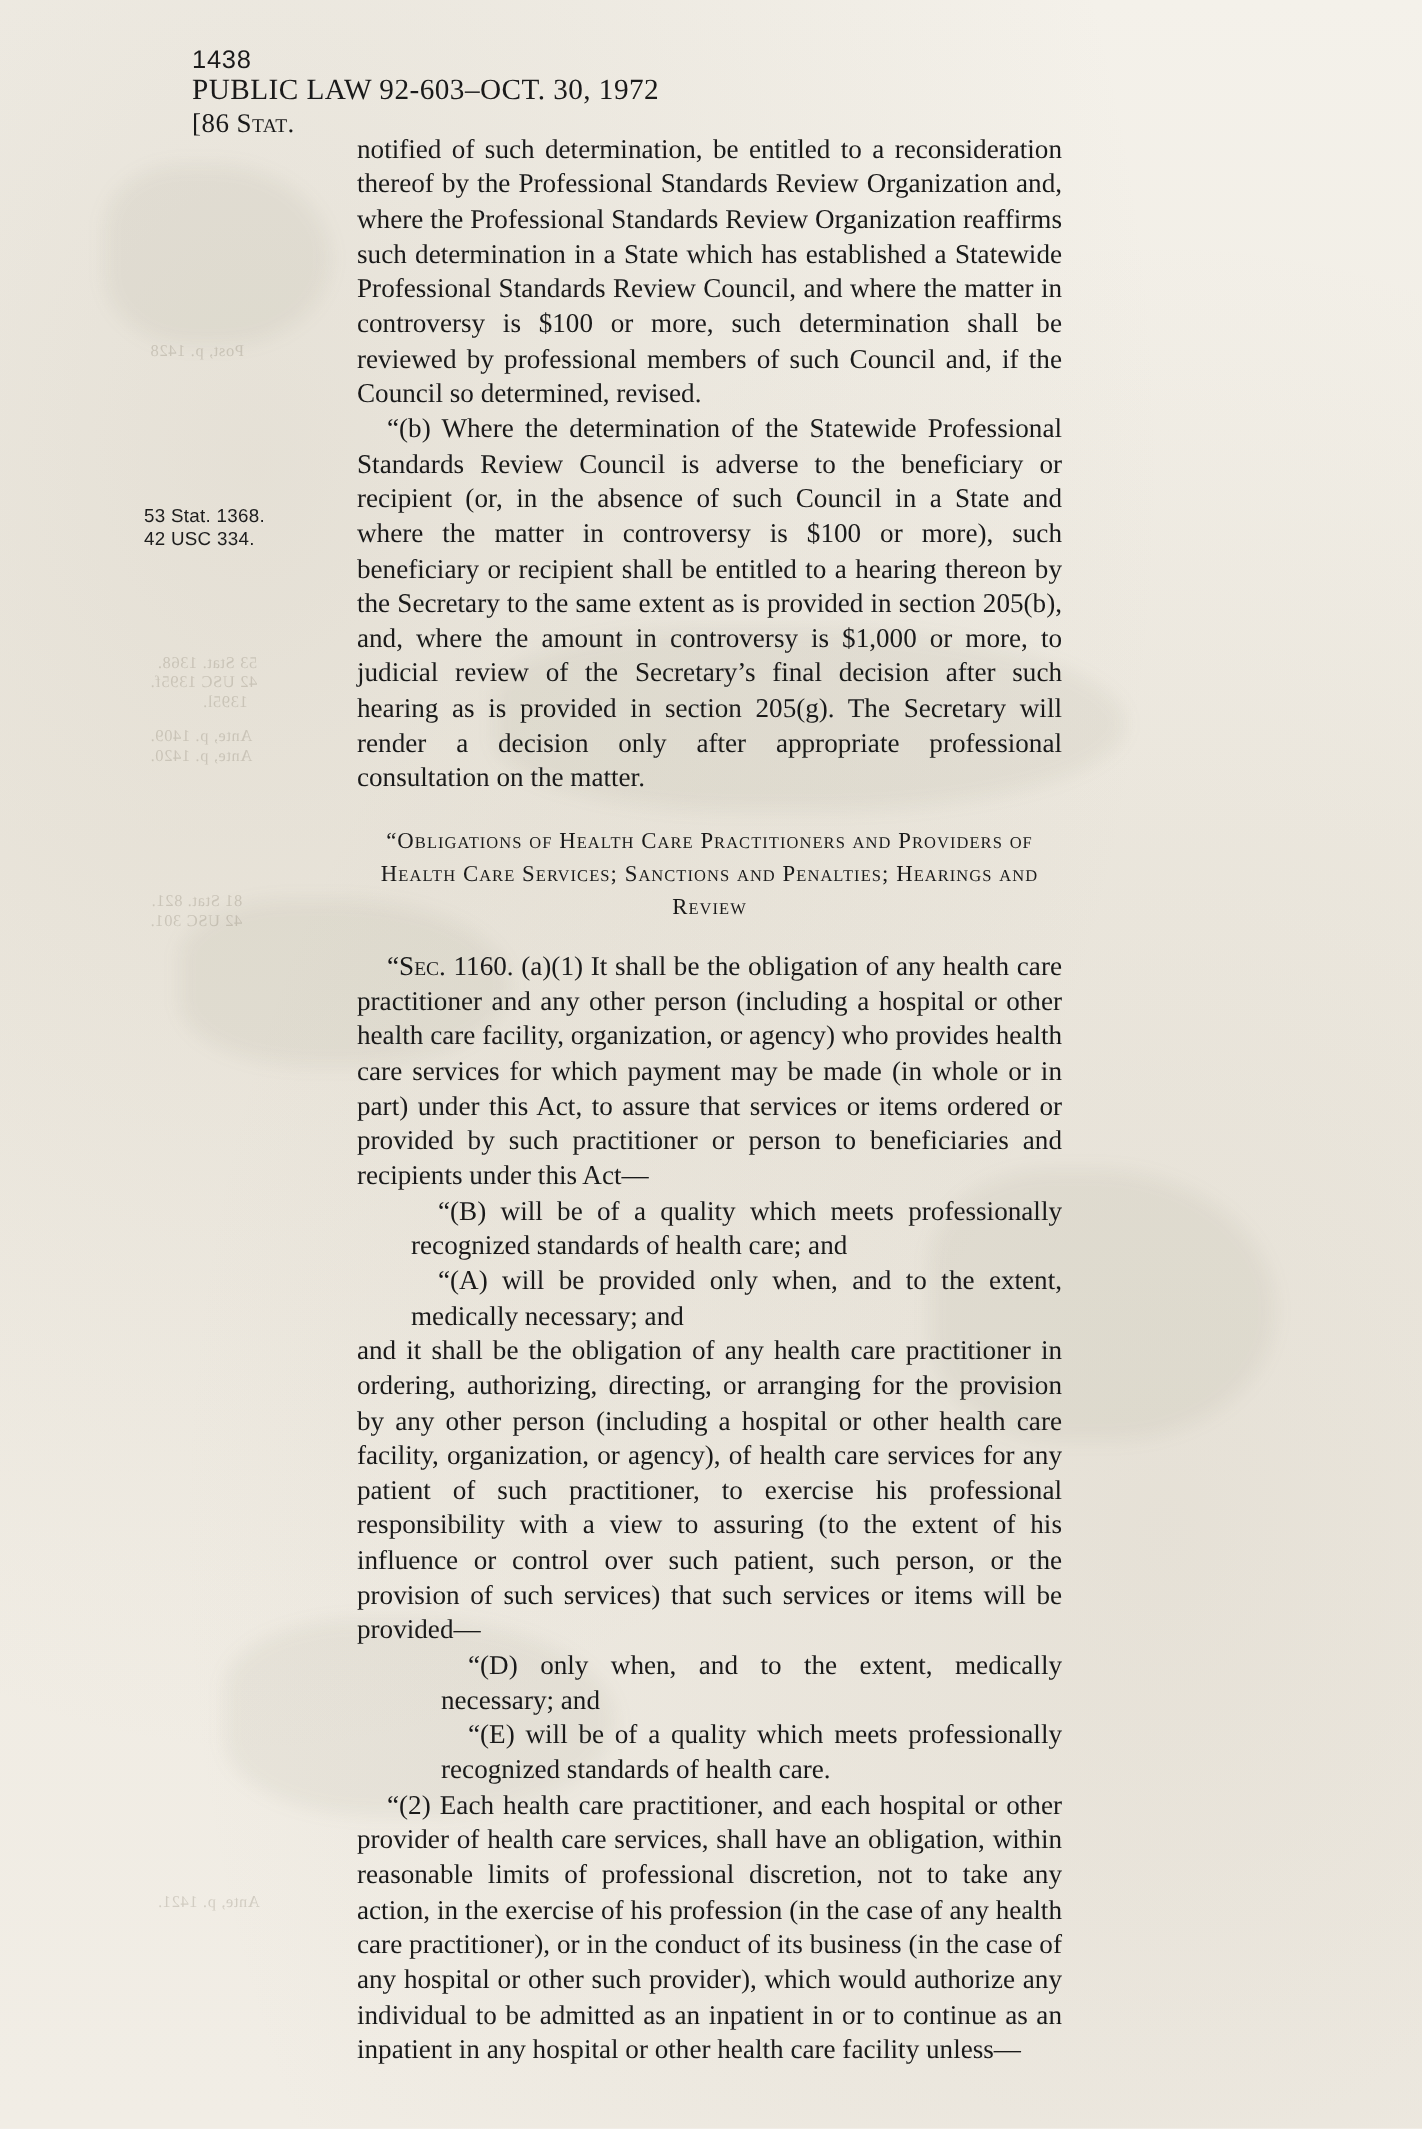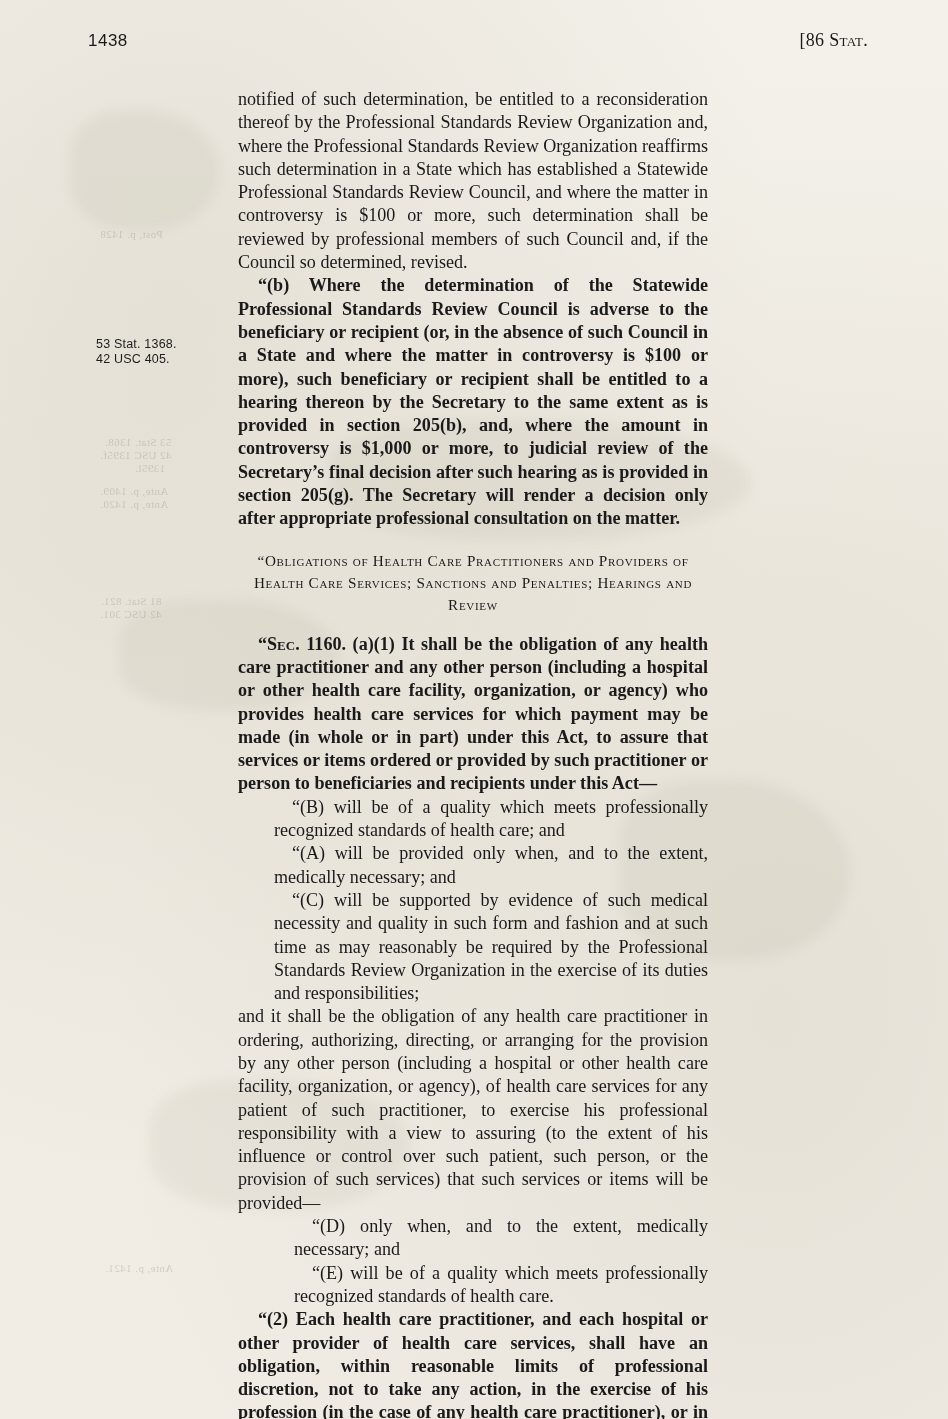--- a/index.html
+++ b/index.html
@@ -45,20 +45,21 @@
 
   .header {
     position: absolute;
     top: 30px;
     left: 88px;
     right: 80px;
     display: flex;
     align-items: baseline;
     justify-content: space-between;
     font-size: 19px;
+    flex-direction: column;
   }
   .folio {
     font-family: "Liberation Sans", sans-serif;
     font-size: 17px;
     letter-spacing: 0.5px;
   }
   .head-center {
     font-size: 19.5px;
     letter-spacing: 0.3px;
     margin-left: 40px;
@@ -79,21 +80,20 @@
     font-size: 18.1px;
     line-height: 23.3px;
     text-align: justify;
     text-justify: inter-word;
   }
   .body p {
     margin: 0;
   }
   .ind {
     text-indent: 20px;
-    font-weight: bold;
   }
   .center-head {
     text-align: center;
     font-variant: small-caps;
     font-size: 15.2px;
     letter-spacing: 0.7px;
     line-height: 22px;
     margin: 19px 0 17px 0 !important;
   }
   .sub {
@@ -135,39 +135,39 @@
 42 USC 1395f.
   1395l.</div>
   <div class="ghost" style="left:100px; top:485px;">Ante, p. 1409.
 Ante, p. 1420.</div>
   <div class="ghost" style="left:100px; top:595px;">81 Stat. 821.
 42 USC 301.</div>
   <div class="ghost" style="left:105px; top:1262px;">Ante, p. 1421.</div>
 
   <div class="header">
     <div class="folio">1438</div>
+    <div class="head-center">PUBLIC LAW 92-603–OCT. 30, 1972</div>
     <div class="head-right">[86 <span class="sc">Stat.</span></div>
   </div>
 
   <div class="margin-notes mn1">
     <div>53 Stat. 1368.</div>
-    <div>42 USC 405.</div>
+    <div>42 USC 334.</div>
   </div>
 
   <div class="body">
     <p>notified of such determination, be entitled to a reconsideration thereof by the Professional Standards Review Organization and, where the Professional Standards Review Organization reaffirms such determination in a State which has established a Statewide Professional Standards Review Council, and where the matter in controversy is $100 or more, such determination shall be reviewed by professional members of such Council and, if the Council so determined, revised.</p>
     <p class="ind">“(b) Where the determination of the Statewide Professional Standards Review Council is adverse to the beneficiary or recipient (or, in the absence of such Council in a State and where the matter in controversy is $100 or more), such beneficiary or recipient shall be entitled to a hearing thereon by the Secretary to the same extent as is provided in section 205(b), and, where the amount in controversy is $1,000 or more, to judicial review of the Secretary’s final decision after such hearing as is provided in section 205(g). The Secretary will render a decision only after appropriate professional consultation on the matter.</p>
 
     <p class="center-head">“Obligations of Health Care Practitioners and Providers of Health Care Services; Sanctions and Penalties; Hearings and Review</p>
 
     <p class="ind">“<span class="sc">Sec.</span> 1160. (a)(1) It shall be the obligation of any health care practitioner and any other person (including a hospital or other health care facility, organization, or agency) who provides health care services for which payment may be made (in whole or in part) under this Act, to assure that services or items ordered or provided by such practitioner or person to beneficiaries and recipients under this Act—</p>
 
     <p class="sub">“(B) will be of a quality which meets professionally recognized standards of health care; and</p>
     <p class="sub">“(A) will be provided only when, and to the extent, medically necessary; and</p>
-    <p class="sub">“(C) will be supported by evidence of such medical necessity and quality in such form and fashion and at such time as may reasonably be required by the Professional Standards Review Organization in the exercise of its duties and responsibilities;</p>
 
     <p>and it shall be the obligation of any health care practitioner in ordering, authorizing, directing, or arranging for the provision by any other person (including a hospital or other health care facility, organization, or agency), of health care services for any patient of such practitioner, to exercise his professional responsibility with a view to assuring (to the extent of his influence or control over such patient, such person, or the provision of such services) that such services or items will be provided—</p>
 
     <p class="sub2">“(D) only when, and to the extent, medically necessary; and</p>
     <p class="sub2">“(E) will be of a quality which meets professionally recognized standards of health care.</p>
 
     <p class="ind">“(2) Each health care practitioner, and each hospital or other provider of health care services, shall have an obligation, within reasonable limits of professional discretion, not to take any action, in the exercise of his profession (in the case of any health care practitioner), or in the conduct of its business (in the case of any hospital or other such provider), which would authorize any individual to be admitted as an inpatient in or to continue as an inpatient in any hospital or other health care facility unless—</p>
   </div>
 </div>
 

